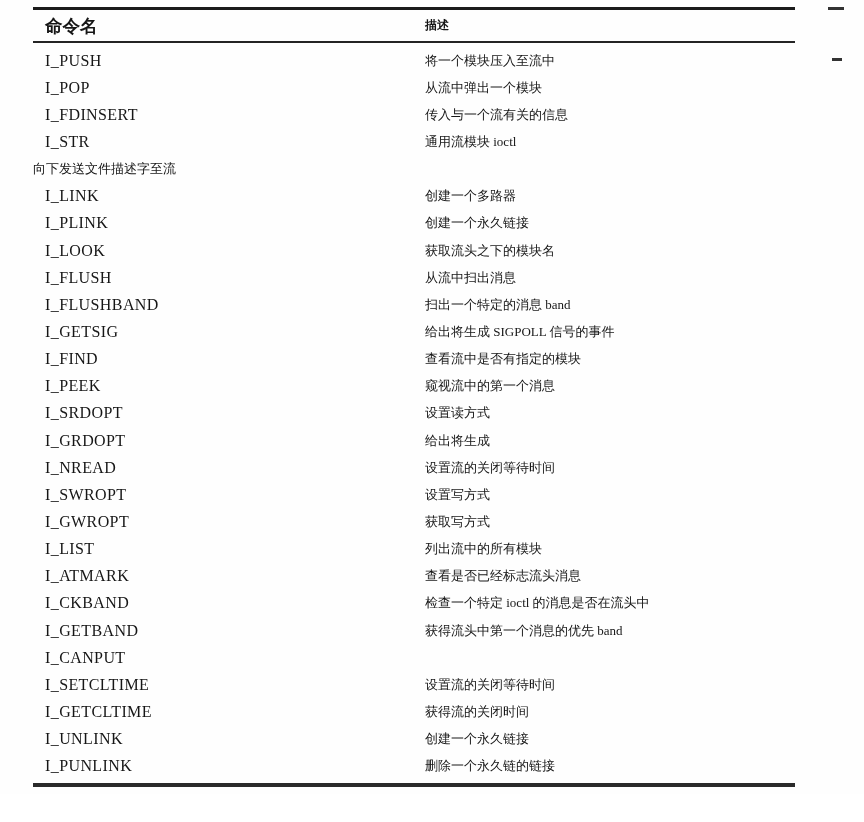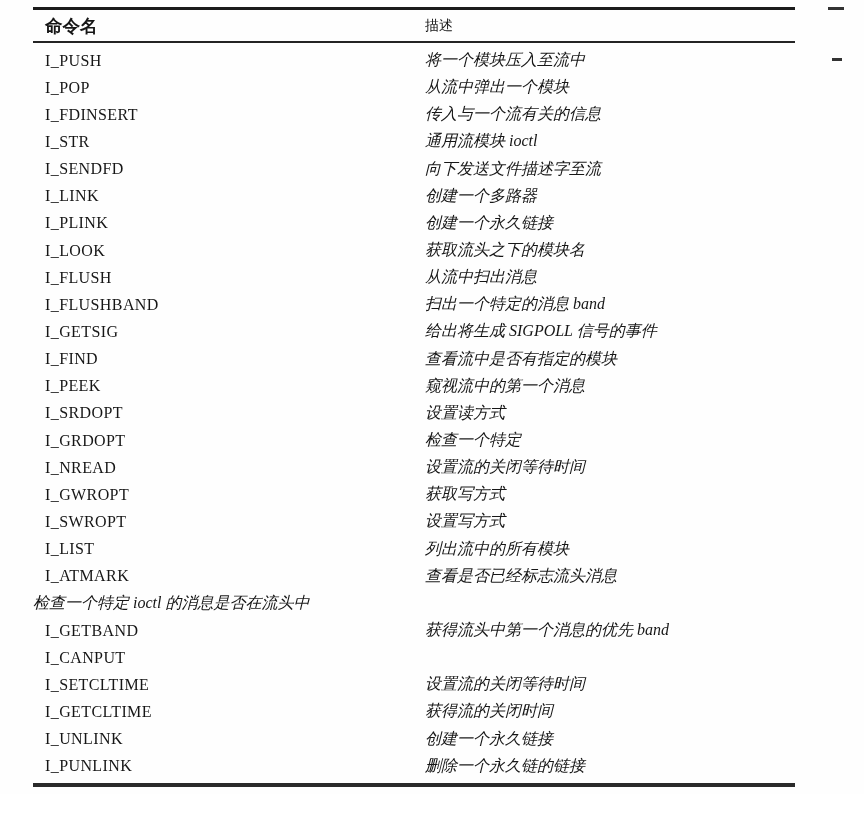--- a/index.html
+++ b/index.html
@@ -32,42 +32,41 @@
     align-items: center;
     border-bottom: 2px solid #242424;
   }
   .h-cmd {
     width: 380px;
     padding-left: 12px;
     font-weight: bold;
     font-size: 17.5px;
   }
   .h-desc {
-    font-weight: normal;
-    font-size: 14px;
+    font-weight: bold;
+    font-size: 12px;
   }
   .table-body {
     padding-top: 4px;
   }
   .row {
     height: 27.15px;
     display: flex;
     align-items: center;
   }
   .cell-cmd {
     width: 380px;
     padding-left: 12px;
     font-size: 16px;
     letter-spacing: 0.4px;
     white-space: nowrap;
   }
   .cell-desc {
-    font-size: 16px;
+    font-size: 13px;
     white-space: nowrap;
-    font-style: italic;
   }
   .bottomline {
     height: 4px;
     background: #2a2a2a;
     margin-top: 3px;
   }
   .speck {
     position: absolute;
     background: #333;
   }
@@ -102,21 +101,20 @@
     <div class="cell-cmd">I_FDINSERT</div>
     <div class="cell-desc">传入与一个流有关的信息</div>
   </div>
 
   <div class="row">
     <div class="cell-cmd">I_STR</div>
     <div class="cell-desc">通用流模块 ioctl</div>
   </div>
 
   <div class="row">
-    <div class="cell-cmd">I_SENDFD</div>
     <div class="cell-desc">向下发送文件描述字至流</div>
   </div>
 
   <div class="row">
     <div class="cell-cmd">I_LINK</div>
     <div class="cell-desc">创建一个多路器</div>
   </div>
 
   <div class="row">
     <div class="cell-cmd">I_PLINK</div>
@@ -153,49 +151,50 @@
     <div class="cell-desc">窥视流中的第一个消息</div>
   </div>
 
   <div class="row">
     <div class="cell-cmd">I_SRDOPT</div>
     <div class="cell-desc">设置读方式</div>
   </div>
 
   <div class="row">
     <div class="cell-cmd">I_GRDOPT</div>
-    <div class="cell-desc">检查一个特定</div>
+    <div class="cell-desc">给出将生成</div>
   </div>
 
   <div class="row">
     <div class="cell-cmd">I_NREAD</div>
     <div class="cell-desc">设置流的关闭等待时间</div>
   </div>
 
   <div class="row">
+    <div class="cell-cmd">I_SWROPT</div>
+    <div class="cell-desc">设置写方式</div>
+  </div>
+
+  <div class="row">
     <div class="cell-cmd">I_GWROPT</div>
     <div class="cell-desc">获取写方式</div>
   </div>
 
   <div class="row">
-    <div class="cell-cmd">I_SWROPT</div>
-    <div class="cell-desc">设置写方式</div>
-  </div>
-
-  <div class="row">
     <div class="cell-cmd">I_LIST</div>
     <div class="cell-desc">列出流中的所有模块</div>
   </div>
 
   <div class="row">
     <div class="cell-cmd">I_ATMARK</div>
     <div class="cell-desc">查看是否已经标志流头消息</div>
   </div>
 
   <div class="row">
+    <div class="cell-cmd">I_CKBAND</div>
     <div class="cell-desc">检查一个特定 ioctl 的消息是否在流头中</div>
   </div>
 
   <div class="row">
     <div class="cell-cmd">I_GETBAND</div>
     <div class="cell-desc">获得流头中第一个消息的优先 band</div>
   </div>
 
   <div class="row">
     <div class="cell-cmd">I_CANPUT</div>

